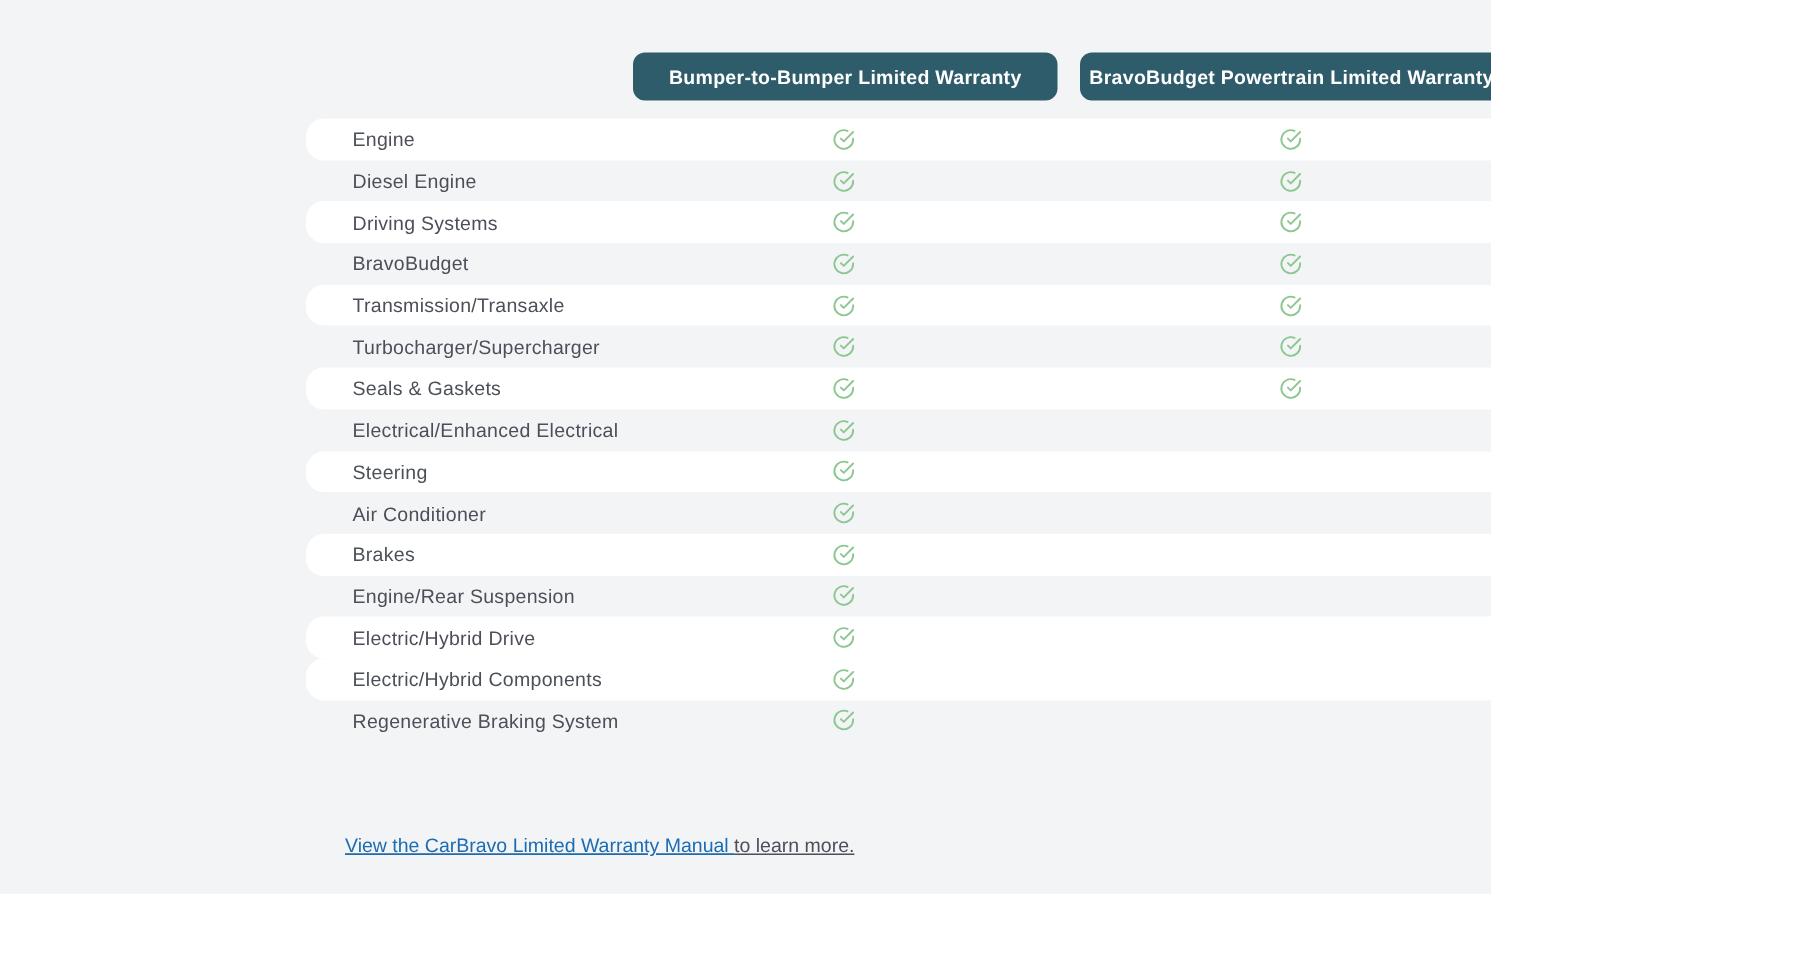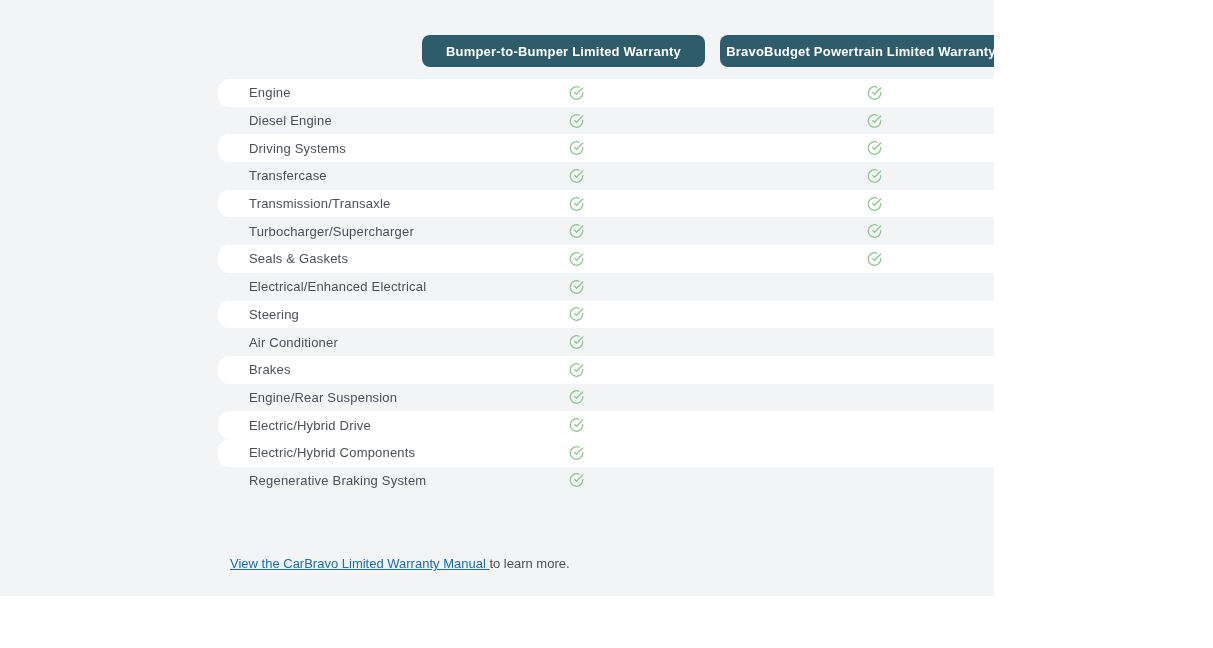--- a/index.html
+++ b/index.html
@@ -42,21 +42,21 @@
     display: flex;
     align-items: center;
     justify-content: center;
     cursor: pointer;
     padding: 0;
   }
   .btn1 { left: 422px; width: 283px; }
   .btn2 { left: 720px; width: 282px; }
   .table {
     position: absolute;
-    left: 218px;
+    left: 204px;
     top: 79px;
     width: 808px;
   }
   .row {
     position: relative;
     height: 27.7px;
     display: flex;
     align-items: center;
   }
   .row.white {
@@ -79,20 +79,21 @@
   }
   .check svg { display: block; width: 15px; height: 15px; }
   .check.c1 { left: 351px; }
   .check.c2 { left: 649px; }
   .footer-note {
     position: absolute;
     left: 230px;
     top: 556px;
     font-size: 13px;
     color: var(--label-color);
+    text-decoration: underline;
   }
   .footer-note a {
     color: var(--link-color);
     text-decoration: underline;
     cursor: pointer;
     white-space: pre;
   }
 </style>
 </head>
 <body>
@@ -143,21 +144,21 @@
           </svg>
         </span>
         <span class="check c2">
           <svg viewBox="0 0 24 24" fill="none" stroke="currentColor" stroke-width="2" stroke-linecap="round" stroke-linejoin="round">
             <path d="M22 11.08V12a10 10 0 1 1-5.93-9.14"></path>
             <polyline points="22 4 12 14.01 9 11.01"></polyline>
           </svg>
         </span>
       </div>
       <div class="row plain">
-        <span class="row-label">Transfercase</span>
+        <span class="row-label">BravoBudget</span>
         <span class="check c1">
           <svg viewBox="0 0 24 24" fill="none" stroke="currentColor" stroke-width="2" stroke-linecap="round" stroke-linejoin="round">
             <path d="M22 11.08V12a10 10 0 1 1-5.93-9.14"></path>
             <polyline points="22 4 12 14.01 9 11.01"></polyline>
           </svg>
         </span>
         <span class="check c2">
           <svg viewBox="0 0 24 24" fill="none" stroke="currentColor" stroke-width="2" stroke-linecap="round" stroke-linejoin="round">
             <path d="M22 11.08V12a10 10 0 1 1-5.93-9.14"></path>
             <polyline points="22 4 12 14.01 9 11.01"></polyline>

